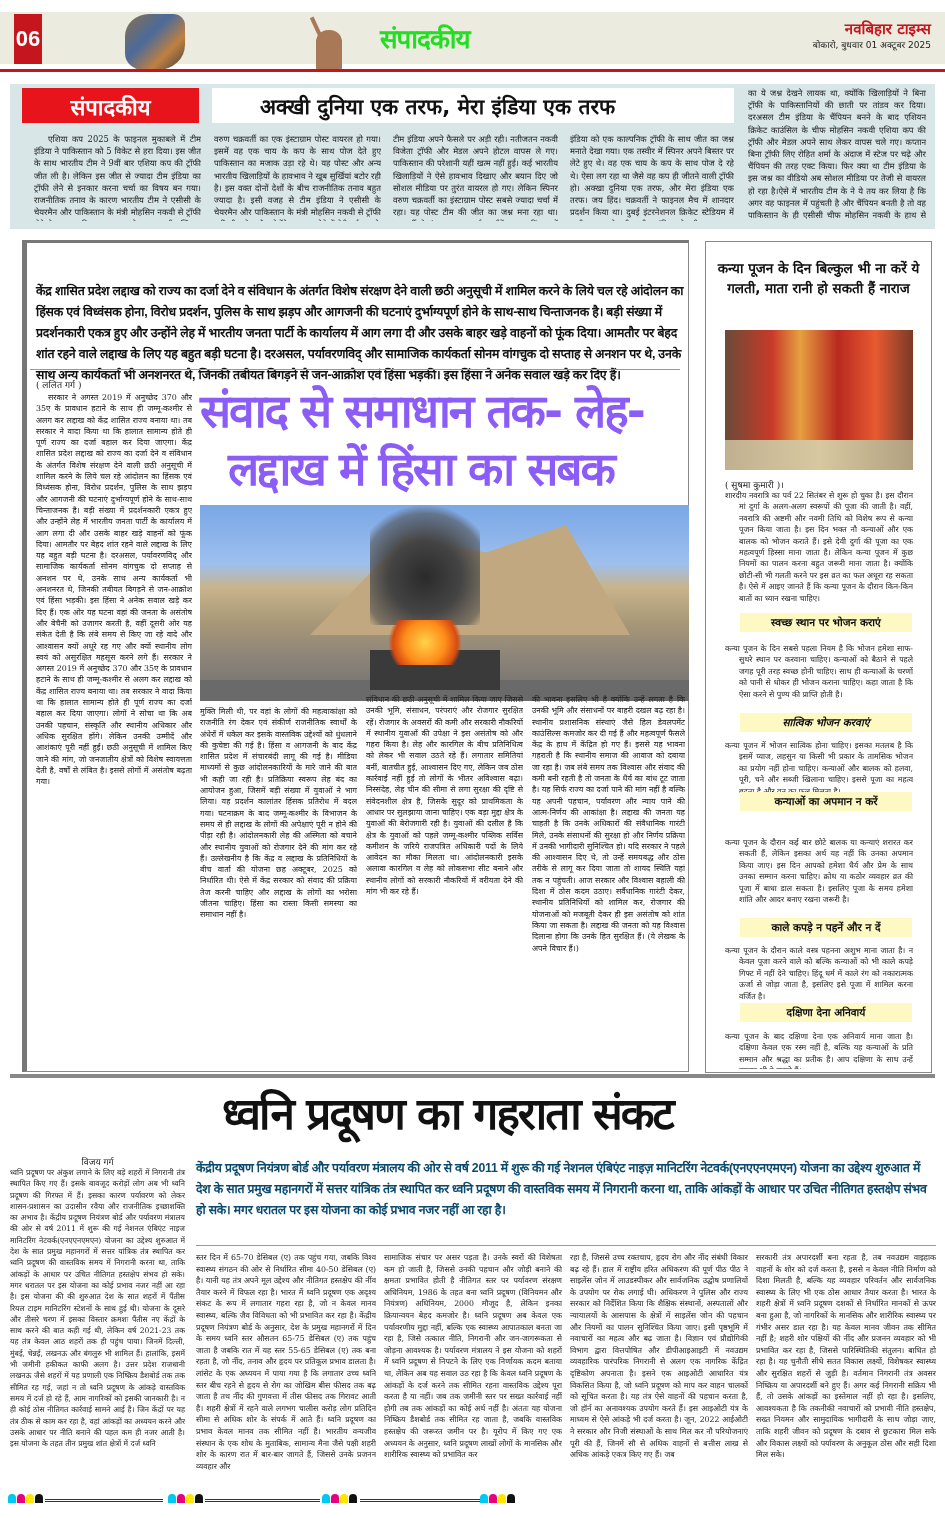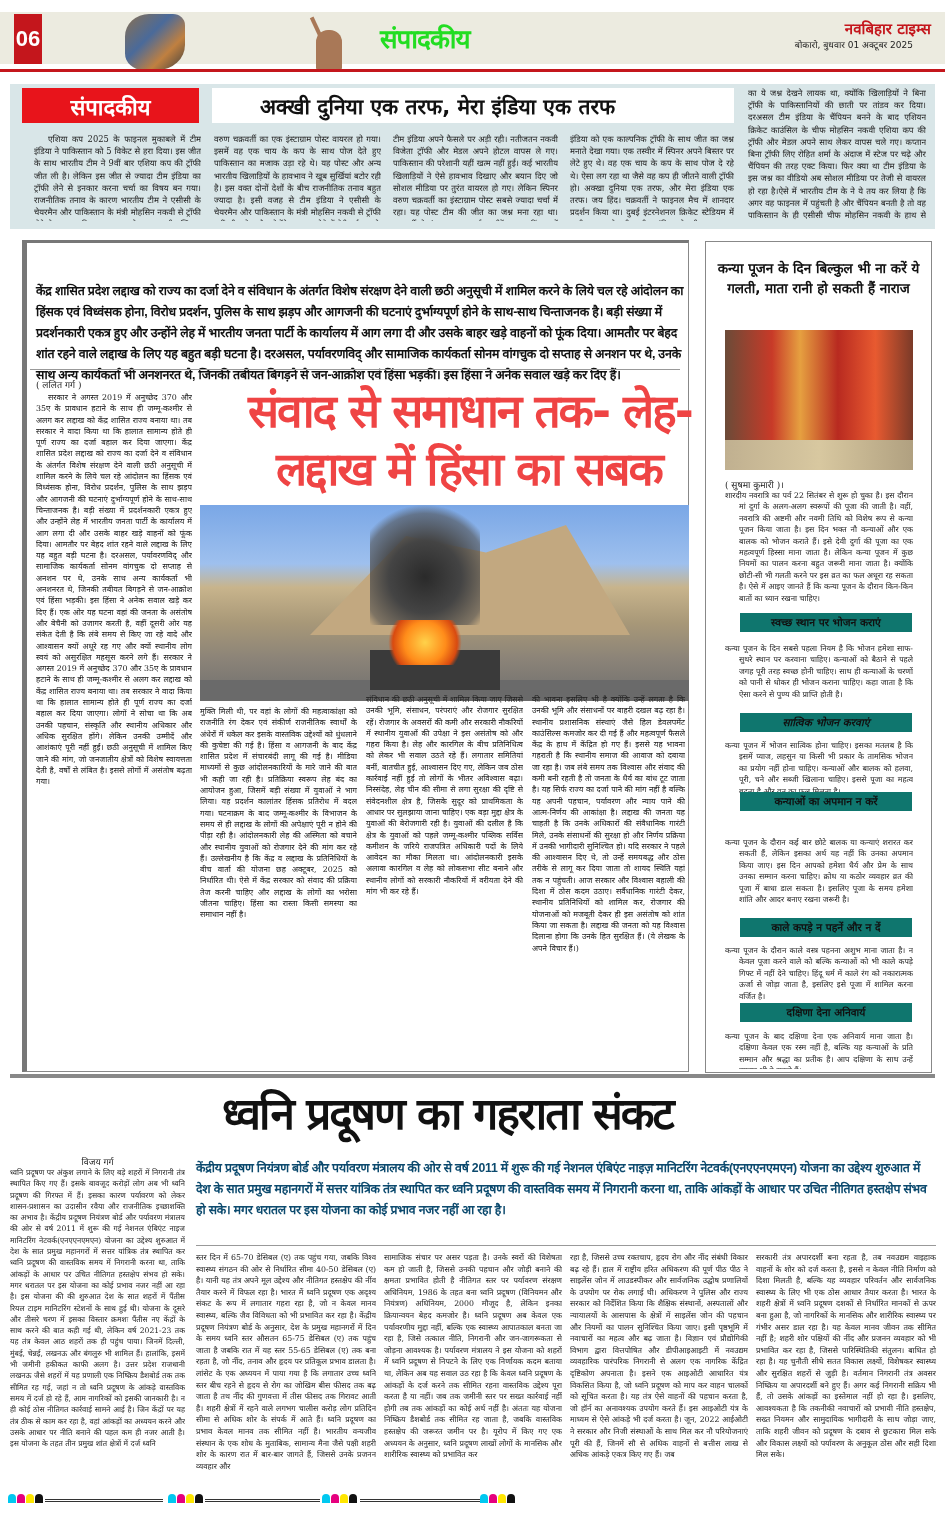--- a/index.html
+++ b/index.html
@@ -7,50 +7,50 @@
   body { position: relative; font-family: "DejaVu Sans", sans-serif; color: #1a1a1a; }
 
   .masthead { position: absolute; left: 0; top: 12px; width: 945px; height: 52px; background: #ecebe0; }
   .page-no { position: absolute; left: 14px; top: 14px; width: 28px; height: 50px; background: #c4161c; color: #fff; font: bold 22px "Liberation Sans", sans-serif; display: flex; align-items: center; justify-content: center; }
   .section-title { position: absolute; left: 380px; top: 20px; color: #22dd22; font: bold 26px "DejaVu Sans", sans-serif; letter-spacing: -1px; }
   .map-art { position: absolute; left: 125px; top: 14px; width: 60px; height: 56px; background: linear-gradient(135deg,#8a7050,#4a6a9a 40%,#c08040 70%,#404040); border-radius: 40% 20% 45% 30%; }
   .statue-art { position: absolute; left: 306px; top: 14px; width: 50px; height: 56px; }
   .statue-art .body { position: absolute; left: 10px; top: 16px; width: 26px; height: 40px; background: #a97857; border-radius: 12px 12px 2px 2px; }
   .statue-art .arm { position: absolute; left: 10px; top: 2px; width: 4px; height: 30px; background: #a97857; transform: rotate(-25deg); }
   .paper-name { position: absolute; right: 14px; top: 18px; color: #c4161c; font: bold 15px "DejaVu Sans", sans-serif; }
-  .paper-date { position: absolute; right: 32px; top: 38px; font: 9px "DejaVu Sans", sans-serif; color: #222; }
+  .paper-date { position: absolute; right: 14px; top: 38px; font: 9px "DejaVu Sans", sans-serif; color: #222; }
   .red-rule { position: absolute; left: 0; top: 69px; width: 945px; height: 3px; background: #c4161c; }
 
   
   .edit-band { position: absolute; left: 10px; top: 84px; width: 925px; height: 145px; background: #d9e6e8; }
   .edit-label { position: absolute; left: 22px; top: 88px; width: 177px; height: 35px; background: #e8141b; color: #fff; font: bold 22px "DejaVu Sans", sans-serif; display: flex; align-items: center; justify-content: center; }
   .edit-headline-box { position: absolute; left: 212px; top: 88px; width: 522px; height: 35px; background: #fff; }
   .edit-headline { position: absolute; left: 260px; top: 92px; font: bold 21px "DejaVu Sans", sans-serif; color: #111; white-space: nowrap; }
   .col { position: absolute; font: 8.3px/12.2px "DejaVu Serif", serif; text-align: justify; color: #222; overflow: hidden; }
 
   
   .feature-box { position: absolute; left: 22px; top: 240px; width: 667px; height: 832px; border: 1px solid #888; border-left: 5px solid #777; border-top: 3px solid #777; }
   .intro { position: absolute; left: 36px; top: 257px; width: 648px; font: bold 12.4px/21px "Liberation Sans", sans-serif; color: #111; letter-spacing: -0.2px; margin-top: 24px; }
   .intro-rule { position: absolute; left: 30px; top: 369px; width: 650px; height: 1px; background: #999; }
   .byline { position: absolute; font: 9px "DejaVu Serif", serif; color: #222; }
-  .big-headline { position: absolute; left: 200px; top: 382px; width: 490px; font: bold 46px/58px "DejaVu Sans", sans-serif; color: #ef4444; letter-spacing: -2px; margin-left: 48px; }
+  .big-headline { position: absolute; left: 200px; top: 382px; width: 490px; font: bold 46px/58px "DejaVu Sans", sans-serif; color: #8b5cf6; letter-spacing: -2px; }
   .photo { position: absolute; left: 200px; top: 505px; width: 489px; height: 196px; overflow: hidden;
            background: linear-gradient(180deg,#7aa7e6 0%,#9ec0ee 30%,#c8b48c 42%,#a89878 60%,#8c8478 78%,#6e6e6e 100%); }
   .photo .hill { position: absolute; left: 110px; top: 20px; width: 320px; height: 110px; background: #c2a880; clip-path: polygon(0 100%, 30% 10%, 55% 25%, 80% 0, 100% 100%); }
   .photo .smoke { position: absolute; left: 170px; top: 0px; width: 110px; height: 120px; background: radial-gradient(circle at 50% 60%, #2a2a2a 0%, #444 40%, rgba(80,80,80,0.6) 70%, transparent 80%); }
   .photo .fire { position: absolute; left: 185px; top: 115px; width: 80px; height: 45px; background: radial-gradient(circle, #ffd24a 0%, #ff8c1a 45%, #d84a10 70%, transparent 80%); }
   .photo .bus { position: absolute; left: 170px; top: 145px; width: 130px; height: 40px; background: #3a3a3a; }
   .photo .road { position: absolute; left: 0; top: 175px; width: 100%; height: 21px; background: #6a6a6a; }
 
   
   .side-box { position: absolute; left: 705px; top: 241px; width: 227px; height: 832px; border: 1px solid #888; }
   .side-headline { position: absolute; left: 712px; top: 258px; width: 213px; text-align: center; font: bold 13.5px/20px "DejaVu Sans", sans-serif; color: #111; }
   .side-photo { position: absolute; left: 725px; top: 330px; width: 188px; height: 140px; background: linear-gradient(90deg,#6b4b38,#c83a28 25%,#e6a040 40%,#b82a20 60%,#e85a30 80%,#7a3a28); }
   .side-photo::after { content: ""; position: absolute; left: 0; bottom: 0; width: 100%; height: 30px; background: linear-gradient(90deg,#c0b090,#d8c8a0,#b0a080); }
-  .sub-head { position: absolute; left: 740px; width: 172px; height: 19px; background: #0f766e; font: bold 10.5px/19px "DejaVu Sans", sans-serif; text-align: center; color: #111; }
+  .sub-head { position: absolute; left: 740px; width: 172px; height: 19px; background: #fef9c3; font: bold 10.5px/19px "DejaVu Sans", sans-serif; text-align: center; color: #111; }
   .side-col { position: absolute; left: 725px; width: 188px; font: 7.8px/11.4px "DejaVu Serif", serif; text-align: justify; color: #222; text-indent: -14px; padding-left: 14px; }
 
   .divider-grey { position: absolute; left: 10px; top: 1074px; width: 925px; height: 4px; background: #888; }
 
   
   .noise-headline { position: absolute; left: 222px; top: 1085px; font: bold 44px/58px "DejaVu Sans", sans-serif; color: #111; letter-spacing: -2px; white-space: nowrap; }
   .noise-intro { position: absolute; left: 196px; top: 1158px; width: 740px; font: bold 12.3px/21px "Liberation Sans", sans-serif; color: #0c4a6e; letter-spacing: -0.2px; }
   .noise-rule { position: absolute; left: 196px; top: 1245px; width: 740px; height: 1px; background: #999; }
   .noise-col { position: absolute; font: 7.8px/11.6px "DejaVu Serif", serif; text-align: justify; color: #222; overflow: hidden; }
   .left-author { position: absolute; left: 10px; top: 1155px; width: 175px; text-align: center; font: 9px "DejaVu Serif", serif; color: #222; }

